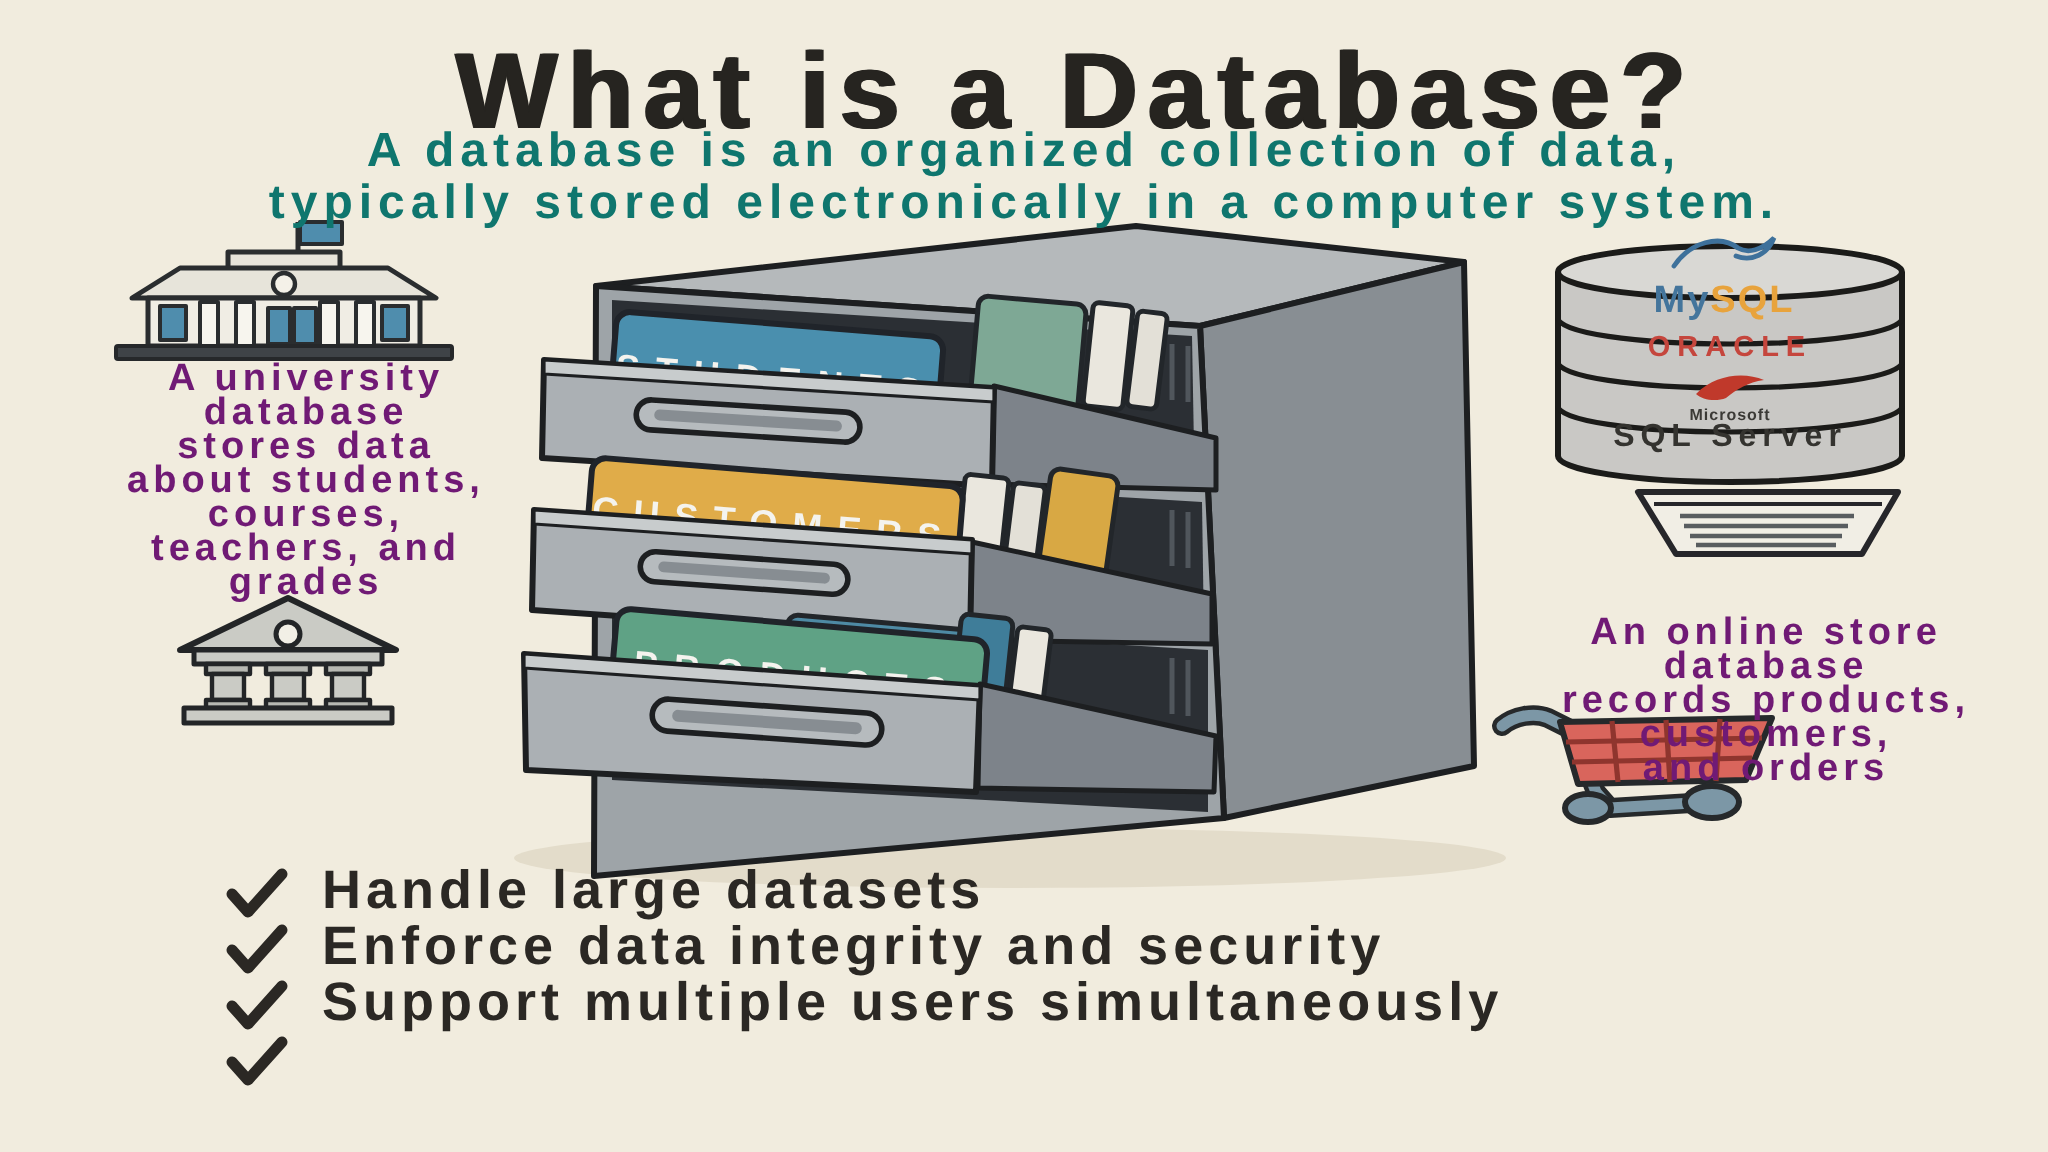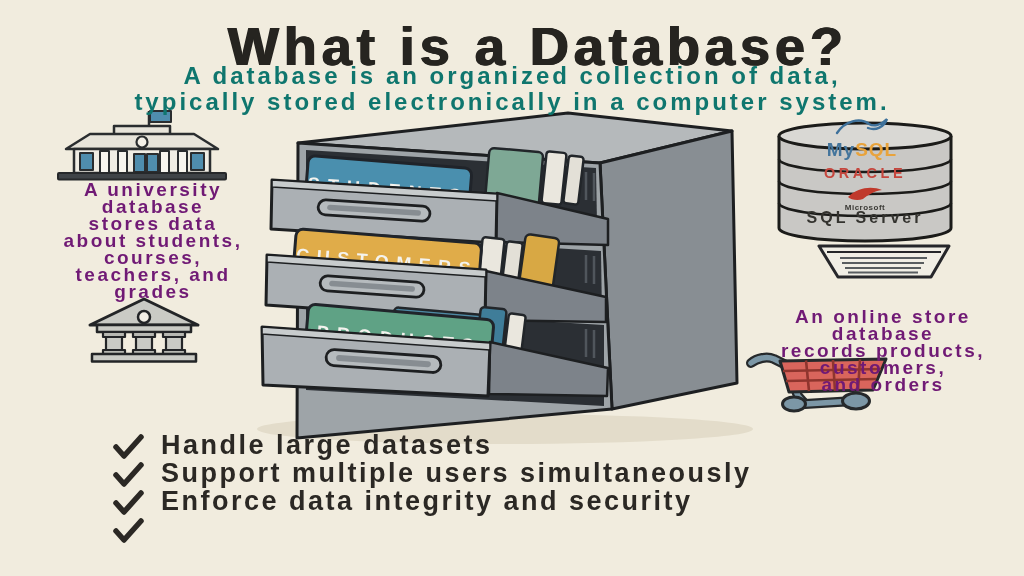--- a/index.html
+++ b/index.html
@@ -227,28 +227,28 @@
     <div class="feature-row">
       <svg class="chk" width="32" height="25" viewBox="0 0 32 25">
           <path d="M4,13 L12,22 L29,3" fill="none" stroke="#2b2824" stroke-width="5.5" stroke-linecap="round" stroke-linejoin="round"></path>
         </svg>
       <span>Handle large datasets</span>
     </div>
     <div class="feature-row">
       <svg class="chk" width="32" height="25" viewBox="0 0 32 25">
           <path d="M4,13 L12,22 L29,3" fill="none" stroke="#2b2824" stroke-width="5.5" stroke-linecap="round" stroke-linejoin="round"></path>
         </svg>
+      <span>Enforce data integrity and security</span>
+    </div>
+    <div class="feature-row">
+      <svg class="chk" width="32" height="25" viewBox="0 0 32 25">
+          <path d="M4,13 L12,22 L29,3" fill="none" stroke="#2b2824" stroke-width="5.5" stroke-linecap="round" stroke-linejoin="round"></path>
+        </svg>
       <span>Support multiple users simultaneously</span>
     </div>
     <div class="feature-row">
       <svg class="chk" width="32" height="25" viewBox="0 0 32 25">
           <path d="M4,13 L12,22 L29,3" fill="none" stroke="#2b2824" stroke-width="5.5" stroke-linecap="round" stroke-linejoin="round"></path>
         </svg>
-      <span>Enforce data integrity and security</span>
-    </div>
-    <div class="feature-row">
-      <svg class="chk" width="32" height="25" viewBox="0 0 32 25">
-          <path d="M4,13 L12,22 L29,3" fill="none" stroke="#2b2824" stroke-width="5.5" stroke-linecap="round" stroke-linejoin="round"></path>
-        </svg>
     </div>
   </div>
 
 </div>
 
 </body></html>

